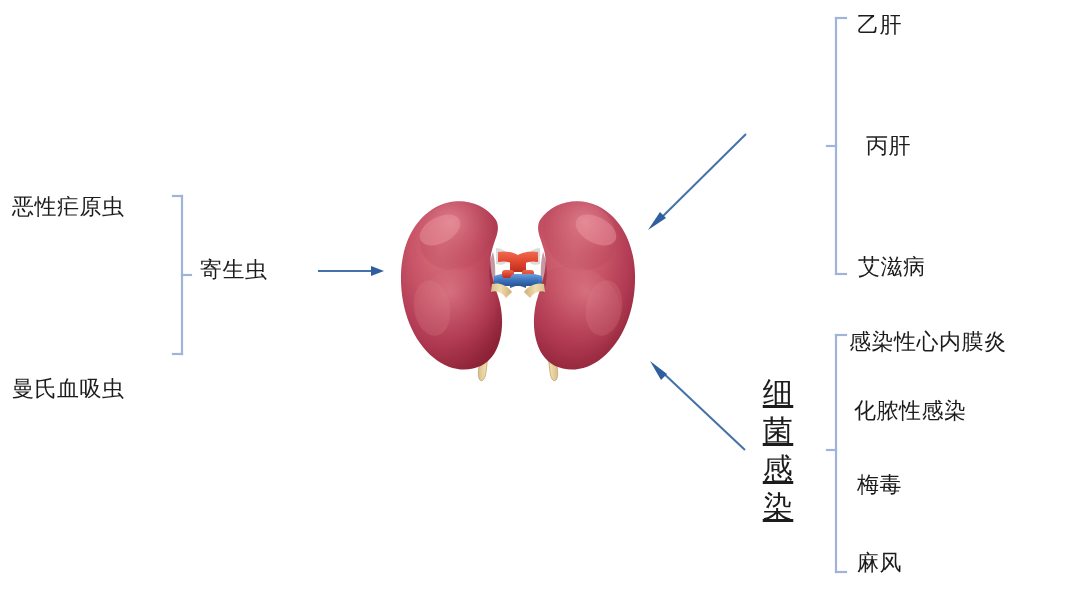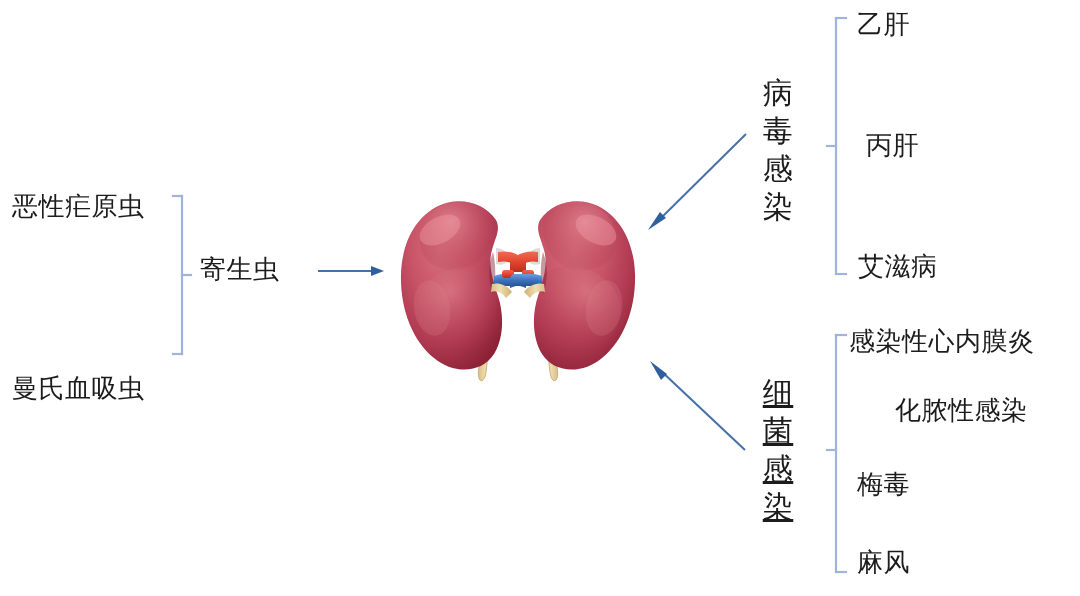--- a/index.html
+++ b/index.html
@@ -19,21 +19,21 @@
     overflow: hidden;
   }
   .txt {
     position: absolute;
     white-space: nowrap;
     color: #1c1c1c;
     font-weight: 400;
     letter-spacing: 0.5px;
   }
   .txt-h {
-    font-size: 26px;
+    font-size: 22px;
     line-height: 34px;
   }
   .txt-v {
     font-size: 30px;
     line-height: 38px;
     width: 34px;
     white-space: normal;
     text-align: center;
     word-break: break-all;
   }
@@ -180,21 +180,20 @@
     <polygon points="12,102 30,90 24,84" fill="#2f5f9e"></polygon>
   </svg>
 
   <svg class="arrow-svg" style="left:640px; top:358px;" width="115" height="100" viewBox="0 0 115 100">
     <g stroke="#4472a8" stroke-width="2" fill="none">
       <line x1="105" y1="92" x2="20" y2="12"></line>
     </g>
     <polygon points="10,3 27,16 21,22" fill="#2f5f9e"></polygon>
   </svg>
 
-  <div class="txt txt-v" style="left:761px; top:74px;">病毒感染</div>
 
   <svg class="brace-svg" style="left:824px; top:12px;" width="26" height="268" viewBox="0 0 26 268">
     <g stroke="#9fb4d8" stroke-width="2.2" fill="none" stroke-linecap="square">
       <line x1="12" y1="6" x2="12" y2="262"></line>
       <line x1="12" y1="6" x2="22" y2="6"></line>
       <line x1="12" y1="262" x2="22" y2="262"></line>
       <line x1="12" y1="134" x2="3" y2="134"></line>
     </g>
   </svg>
 
@@ -210,19 +209,19 @@
     <g stroke="#9fb4d8" stroke-width="2.2" fill="none" stroke-linecap="square">
       <line x1="12" y1="5" x2="12" y2="242"></line>
       <line x1="12" y1="5" x2="22" y2="5"></line>
       <line x1="12" y1="242" x2="22" y2="242"></line>
       <line x1="12" y1="120" x2="3" y2="120"></line>
     </g>
   </svg>
 
   <div class="txt txt-h" style="left:849px; top:325px;">感染性心内膜炎</div>
 
-  <div class="txt txt-h" style="left:854px; top:394px;margin-left:41px;">化脓性感染</div>
+  <div class="txt txt-h" style="left:854px; top:394px;">化脓性感染</div>
 
   <div class="txt txt-h" style="left:857px; top:468px;">梅毒</div>
 
   <div class="txt txt-h" style="left:857px; top:546px;">麻风</div>
 
 </div>
 
 </body></html>

